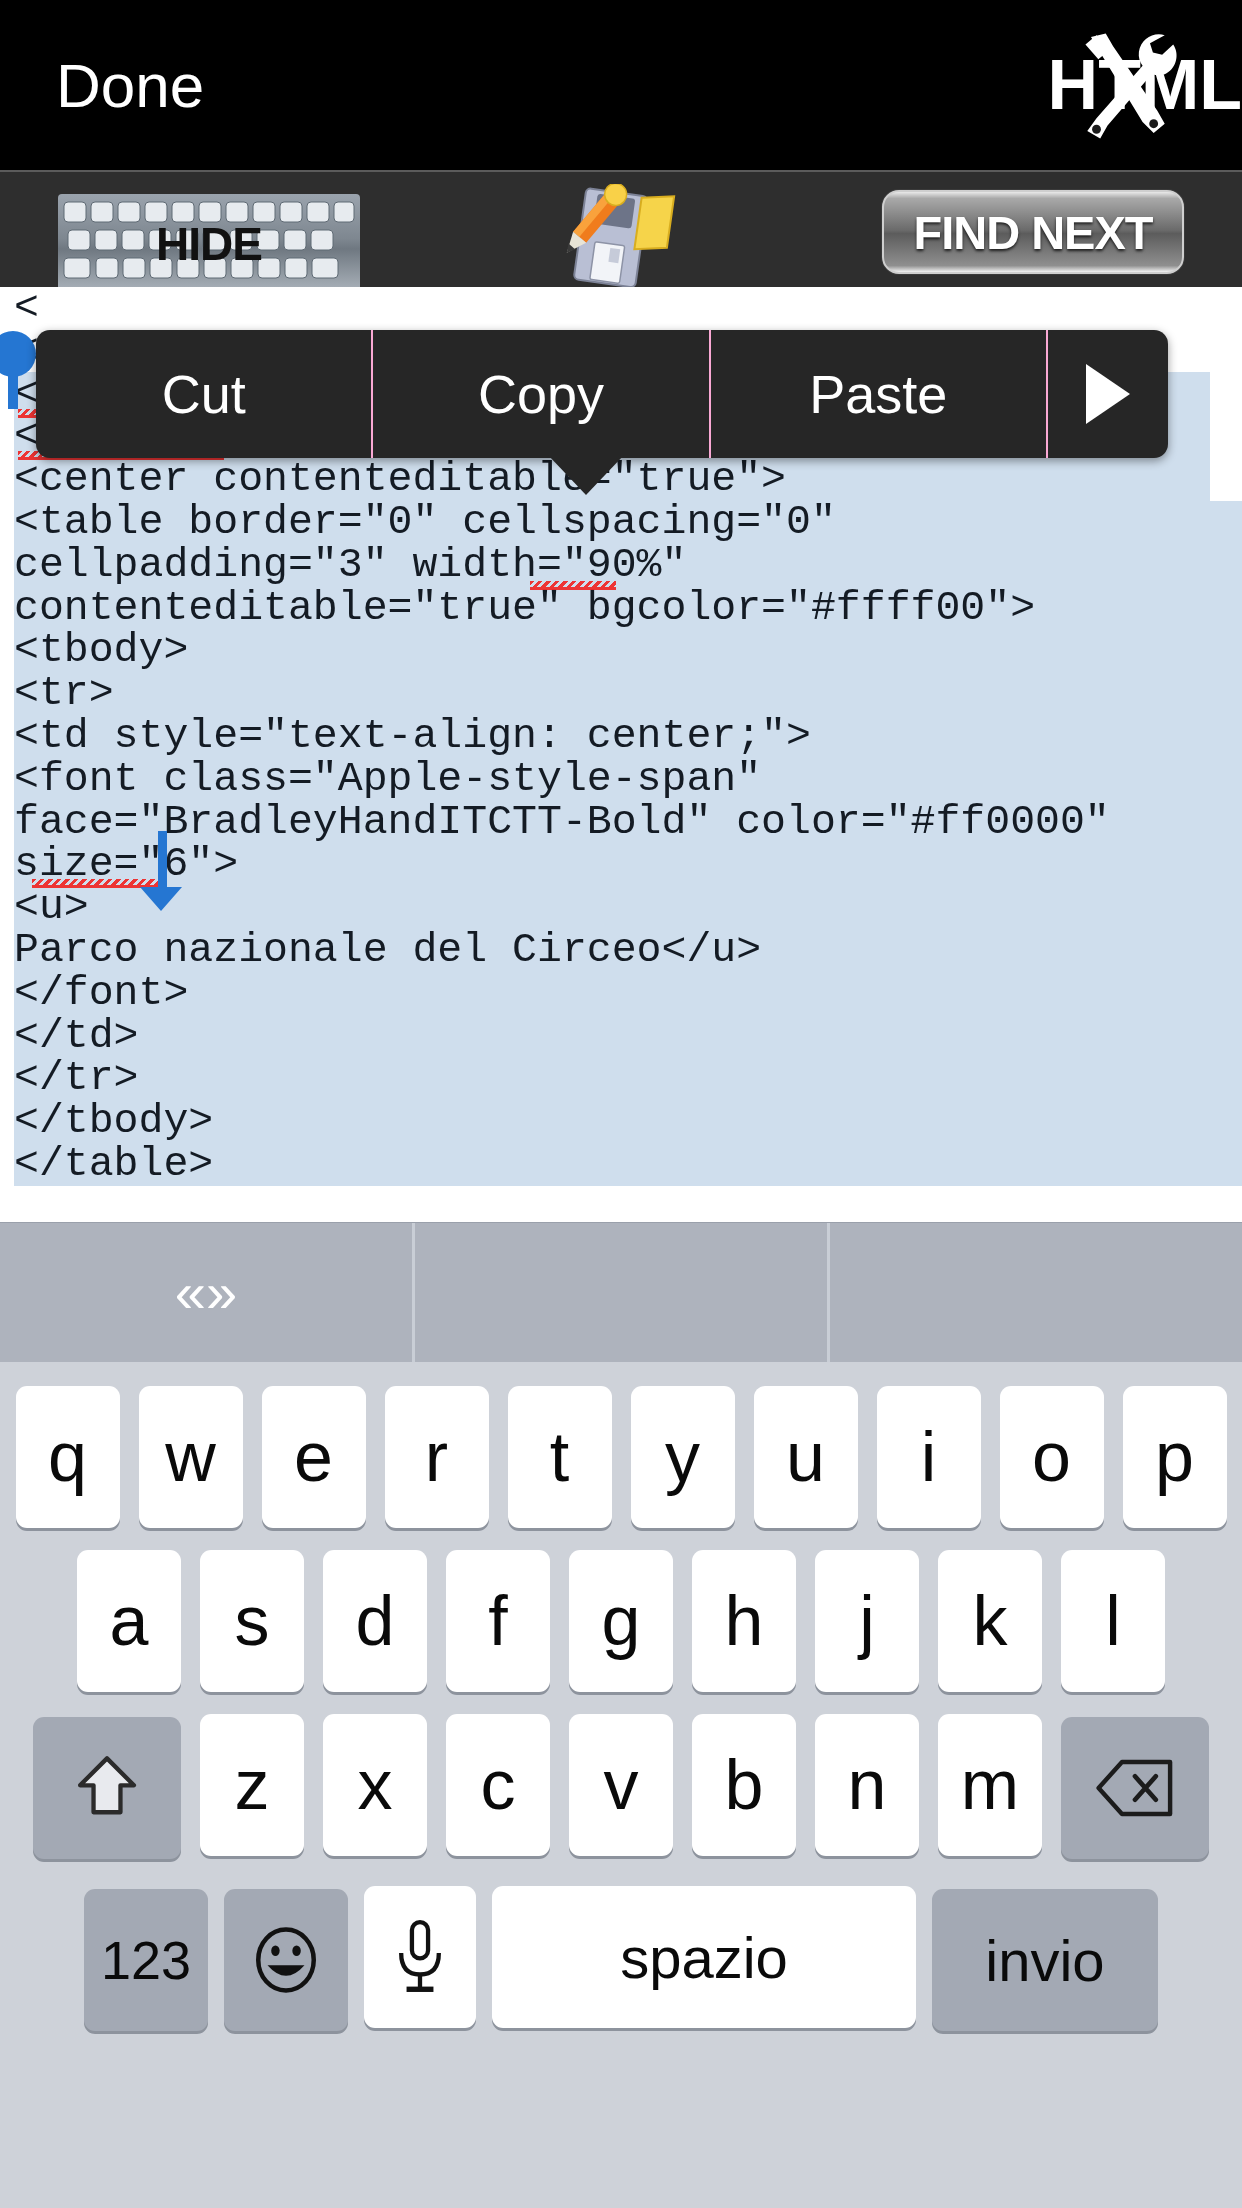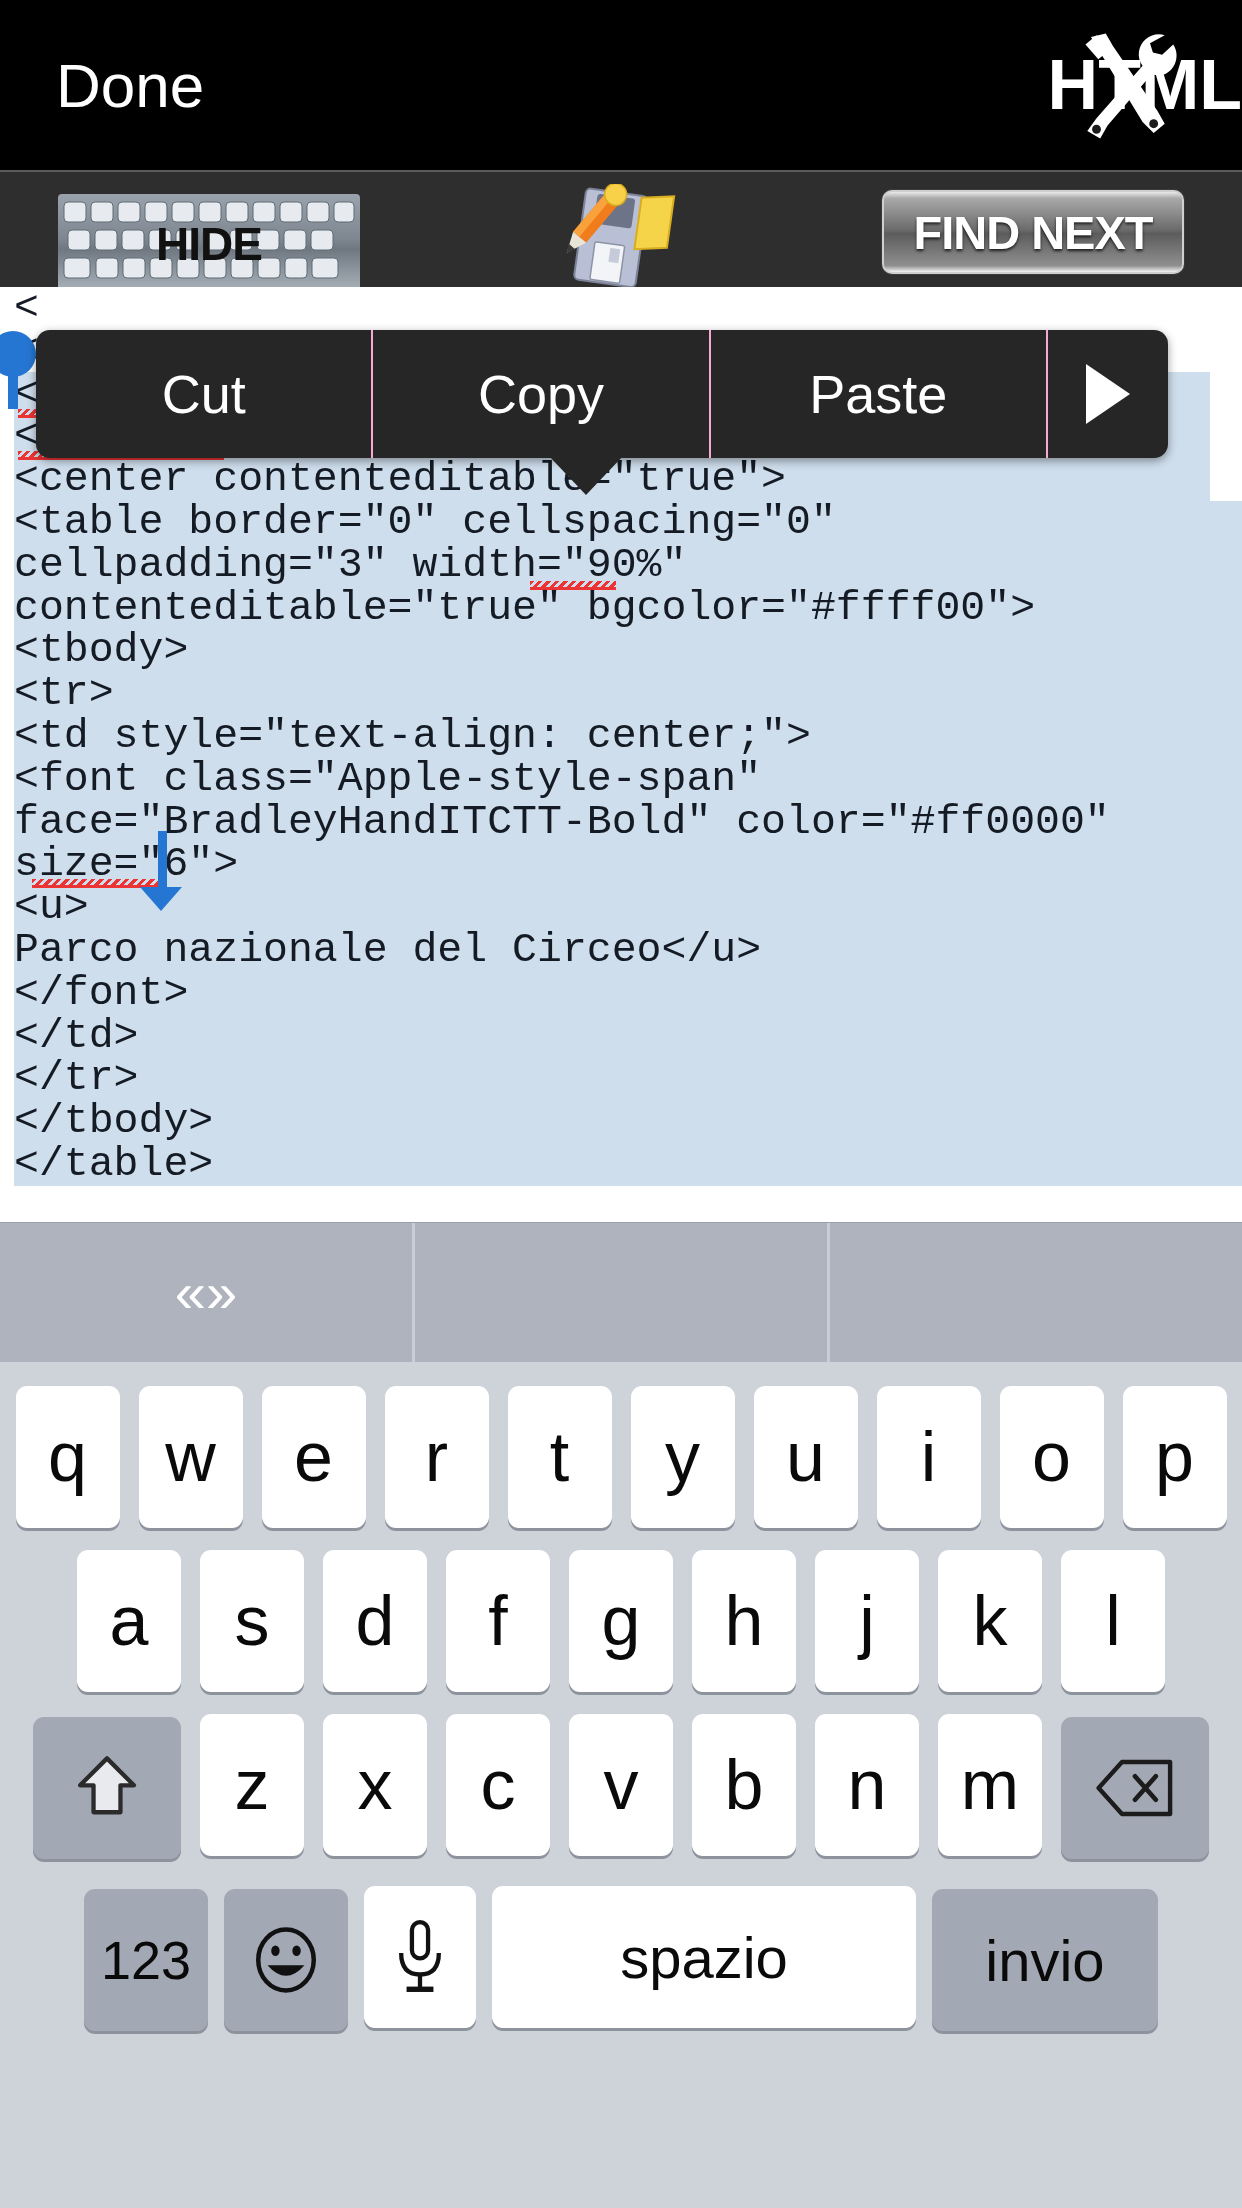--- a/index.html
+++ b/index.html
@@ -48,21 +48,21 @@
   }
   .hide-keys { position:absolute; inset:0; }
   .hide-label {
     position:relative; z-index:3;
     font-size:46px; font-weight:700; color:#111;
     font-family:"Liberation Sans", sans-serif; letter-spacing:-1px;
   }
   .tb-save { position:absolute; left:540px; top:12px; width:145px; height:105px; }
   .tb-find {
     position:absolute; right:58px; top:18px; width:302px; height:84px;
-    border-radius:10px;
+    border-radius:17px;
     background:linear-gradient(180deg,#e9e9e9 0%, #a9a9a9 8%, #6a6a6a 48%, #5c5c5c 52%, #8f8f8f 92%, #f2f2f2 100%);
     border:2px solid #cfcfcf;
     display:flex; align-items:center; justify-content:center;
     box-shadow: 0 0 0 1px #3a3a3a;
   }
   .tb-find span {
     color:#ffffff; font-size:47px; font-weight:700; letter-spacing:-1px;
     text-shadow:0 2px 3px rgba(0,0,0,.75);
     font-family:"Liberation Sans", sans-serif;
   }

